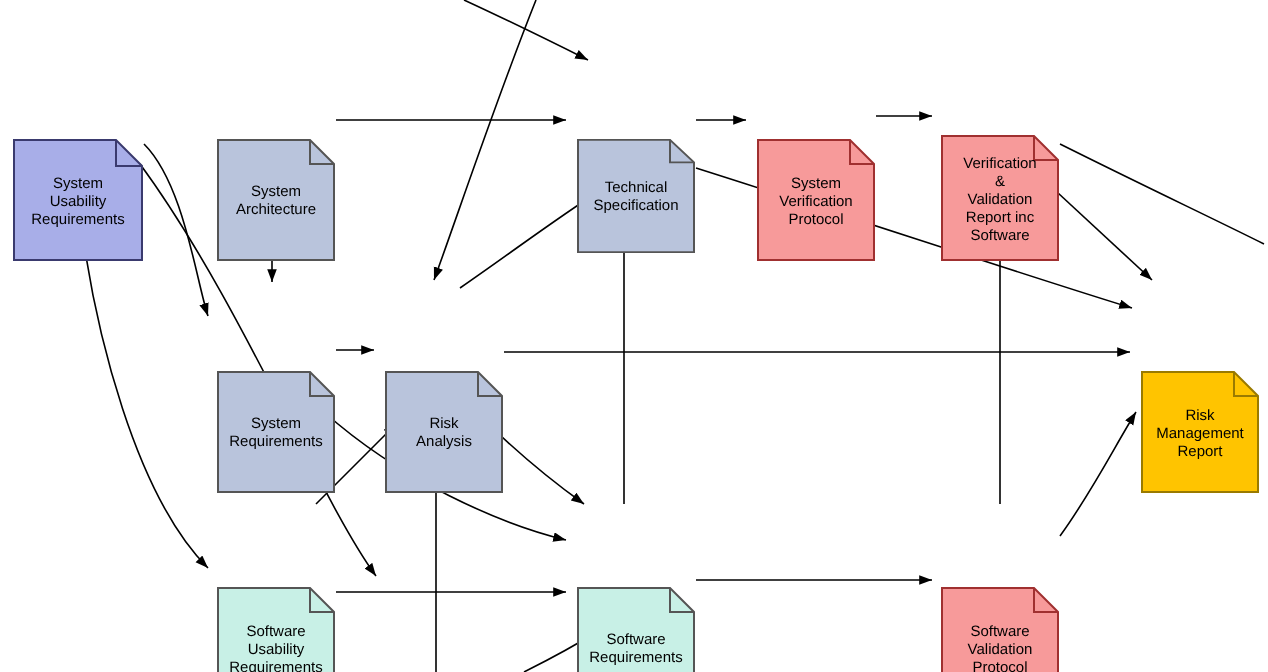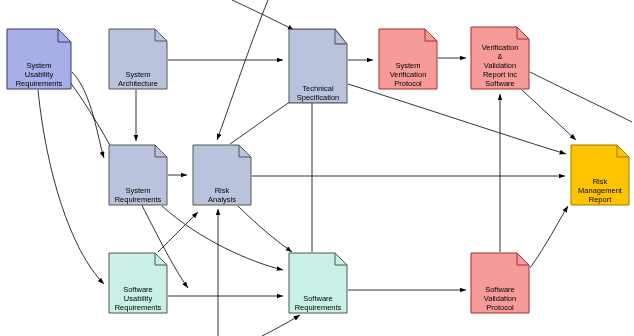--- a/index.html
+++ b/index.html
@@ -9,28 +9,29 @@
     font-family:"Liberation Sans", sans-serif;
     overflow:hidden;
     position:relative;
   }
   #canvas{position:absolute;left:0;top:0;width:634px;height:336px;}
   svg.edges{position:absolute;left:0;top:0;width:634px;height:336px;}
   .node{
     position:absolute;
     box-sizing:border-box;
     display:flex;
-    align-items:flex-end;
+    align-items:center;
     justify-content:center;
     text-align:center;
     font-size:7.5px;
     line-height:9px;
     color:#000;
     white-space:pre-line;
     padding:2px 3px 2px 3px;
+    margin-top:41px;
   }
   .node .label{position:relative;z-index:2;}
   .docshape{
     position:absolute;left:0;top:0;width:100%;height:100%;z-index:1;
   }
 </style>
 </head>
 <body>
 
 <div id="canvas">
@@ -101,21 +102,21 @@
 
   <div class="node" style="left:108px;top:28px;width:60px;height:62px;">
     <svg class="docshape" viewBox="0 0 60 62" preserveAspectRatio="none">
       <path d="M1,1 L47,1 L59,13 L59,61 L1,61 Z" fill="#b9c4dc" stroke="#555555" stroke-width="1"></path>
       <path d="M47,1 L47,13 L59,13" fill="none" stroke="#555555" stroke-width="1"></path>
     </svg>
     <span class="label">System
 Architecture</span>
   </div>
 
-  <div class="node" style="left:288px;top:28px;width:60px;height:76px;">
+  <div class="node" style="left:288px;top:28px;width:60px;height:58px;">
     <svg class="docshape" viewBox="0 0 60 62" preserveAspectRatio="none">
       <path d="M1,1 L47,1 L59,13 L59,61 L1,61 Z" fill="#b9c4dc" stroke="#555555" stroke-width="1"></path>
       <path d="M47,1 L47,13 L59,13" fill="none" stroke="#555555" stroke-width="1"></path>
     </svg>
     <span class="label">Technical
 Specification</span>
   </div>
 
   <div class="node" style="left:378px;top:28px;width:60px;height:62px;">
     <svg class="docshape" viewBox="0 0 60 62" preserveAspectRatio="none">

